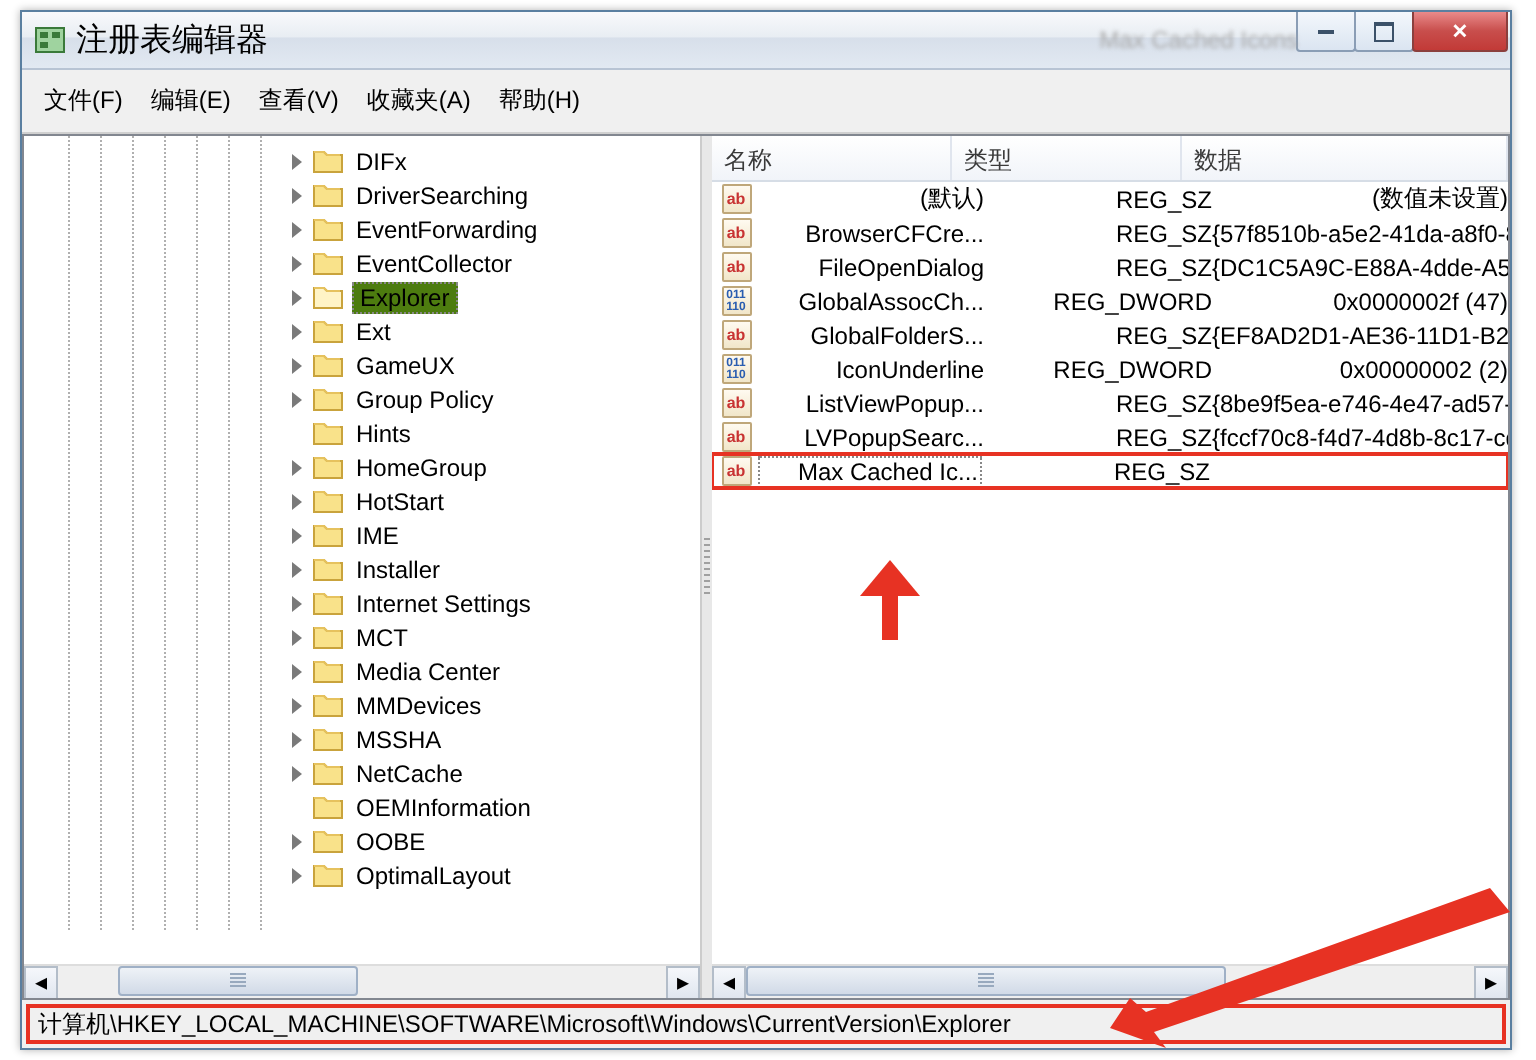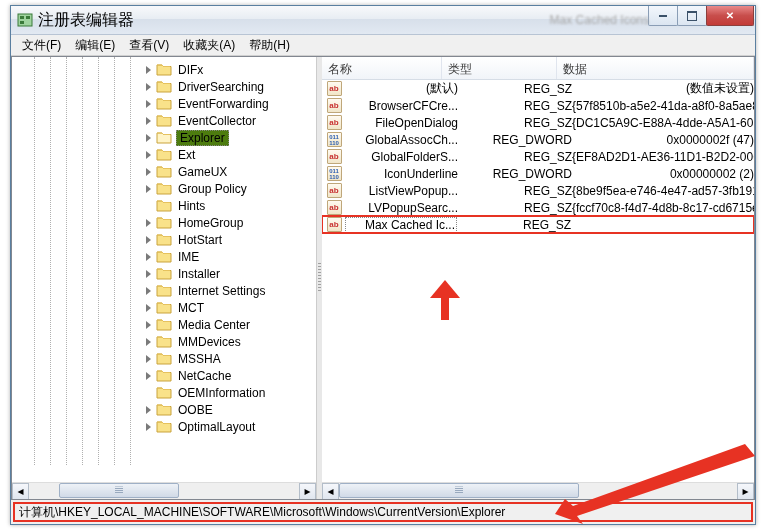--- a/index.html
+++ b/index.html
@@ -11,26 +11,26 @@
 .titlebar-icon { width: 16px; height: 16px; margin-right: 5px; }
 .titlebar-text { flex: 1; font-size: 16px; color: #000; }
 .titlebar-blur { color: #aaa; filter: blur(1px); margin-left: 15px; font-size: 12px; }
 .window-controls { display: flex; height: 20px; margin-right: 1px; margin-top: -8px; }
 .ctrl-btn { width: 30px; height: 20px; border: 1px solid #8a9db5; border-top: none; background: linear-gradient(to bottom,#f3f7fc,#dbe5f1); margin-left: -1px; display: flex; align-items: center; justify-content: center; border-radius: 0 0 2px 2px; }
 .ctrl-btn.close { width: 48px; background: linear-gradient(to bottom,#e98a8a,#c84e4c,#c23a37); border-color:#8b3f3d; }
 .ctrl-min::before { content:""; width:8px; height:2px; background:#3b5169; }
 .ctrl-max::before { content:""; width:8px; height:7px; border:1px solid #3b5169; border-top:2px solid #3b5169; }
 .ctrl-close::before { content:"✕"; color:#fff; font-size:10px; font-weight:bold; }
 
-.menubar { height: 21px; background: #f0f0f0; display: flex; align-items: center; padding: 0 4px; border-bottom: 1px solid #d0d0d0; }
+.menubar { height: 32px; background: #f0f0f0; display: flex; align-items: center; padding: 0 4px; border-bottom: 1px solid #d0d0d0; }
 .menu-item { padding: 2px 7px; cursor: default; }
 
 .content { flex: 1; display: flex; background: #fff; border: 1px solid #828790; margin: 0; overflow: hidden; }
 
-.tree-pane { width: 305px; border-right: 1px solid #ccc; display:flex; flex-direction:column; overflow:hidden; position: relative; }
+.tree-pane { width: 339px; border-right: 1px solid #ccc; display:flex; flex-direction:column; overflow:hidden; position: relative; }
 .tree-body { flex:1; overflow:hidden; padding-top:4px; position:relative; }
 .vlines { position:absolute; top:0; bottom:17px; left:0; width:305px; pointer-events:none; }
 .vline { position:absolute; top:0; bottom:0; border-left:1px dotted #b0b0b0; }
 
 .tree-item { display:flex; align-items:center; height:17px; padding-left: 130px; white-space: nowrap; position:relative; }
 .expander { width:12px; height:12px; display:inline-flex; align-items:center; justify-content:center; margin-right:2px; }
 .expander::before { content:""; width:0; height:0; border-style:solid; }
 .expander.closed::before { border-width:4px 0 4px 5px; border-color: transparent transparent transparent #7a7a7a; }
 .expander.none { visibility:hidden; }
 .folder-icon { width:16px; height:13px; margin-right:4px; }

